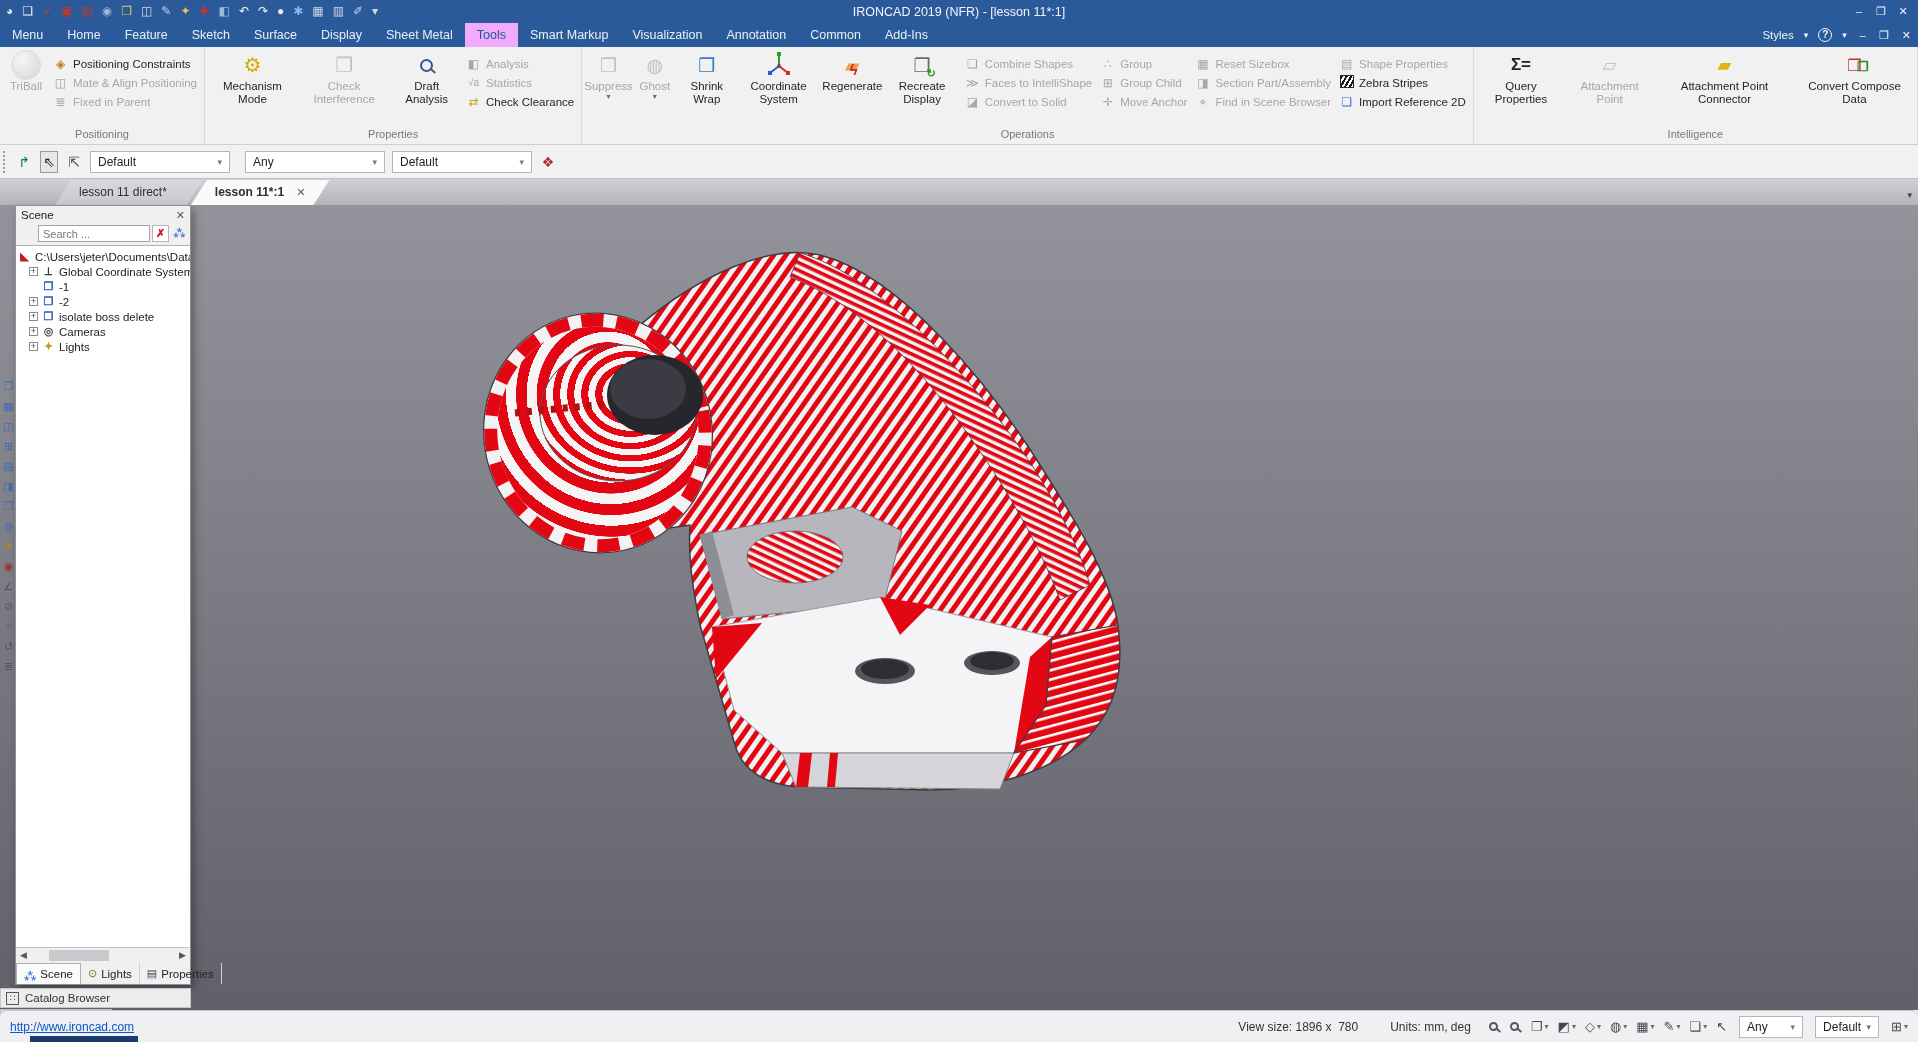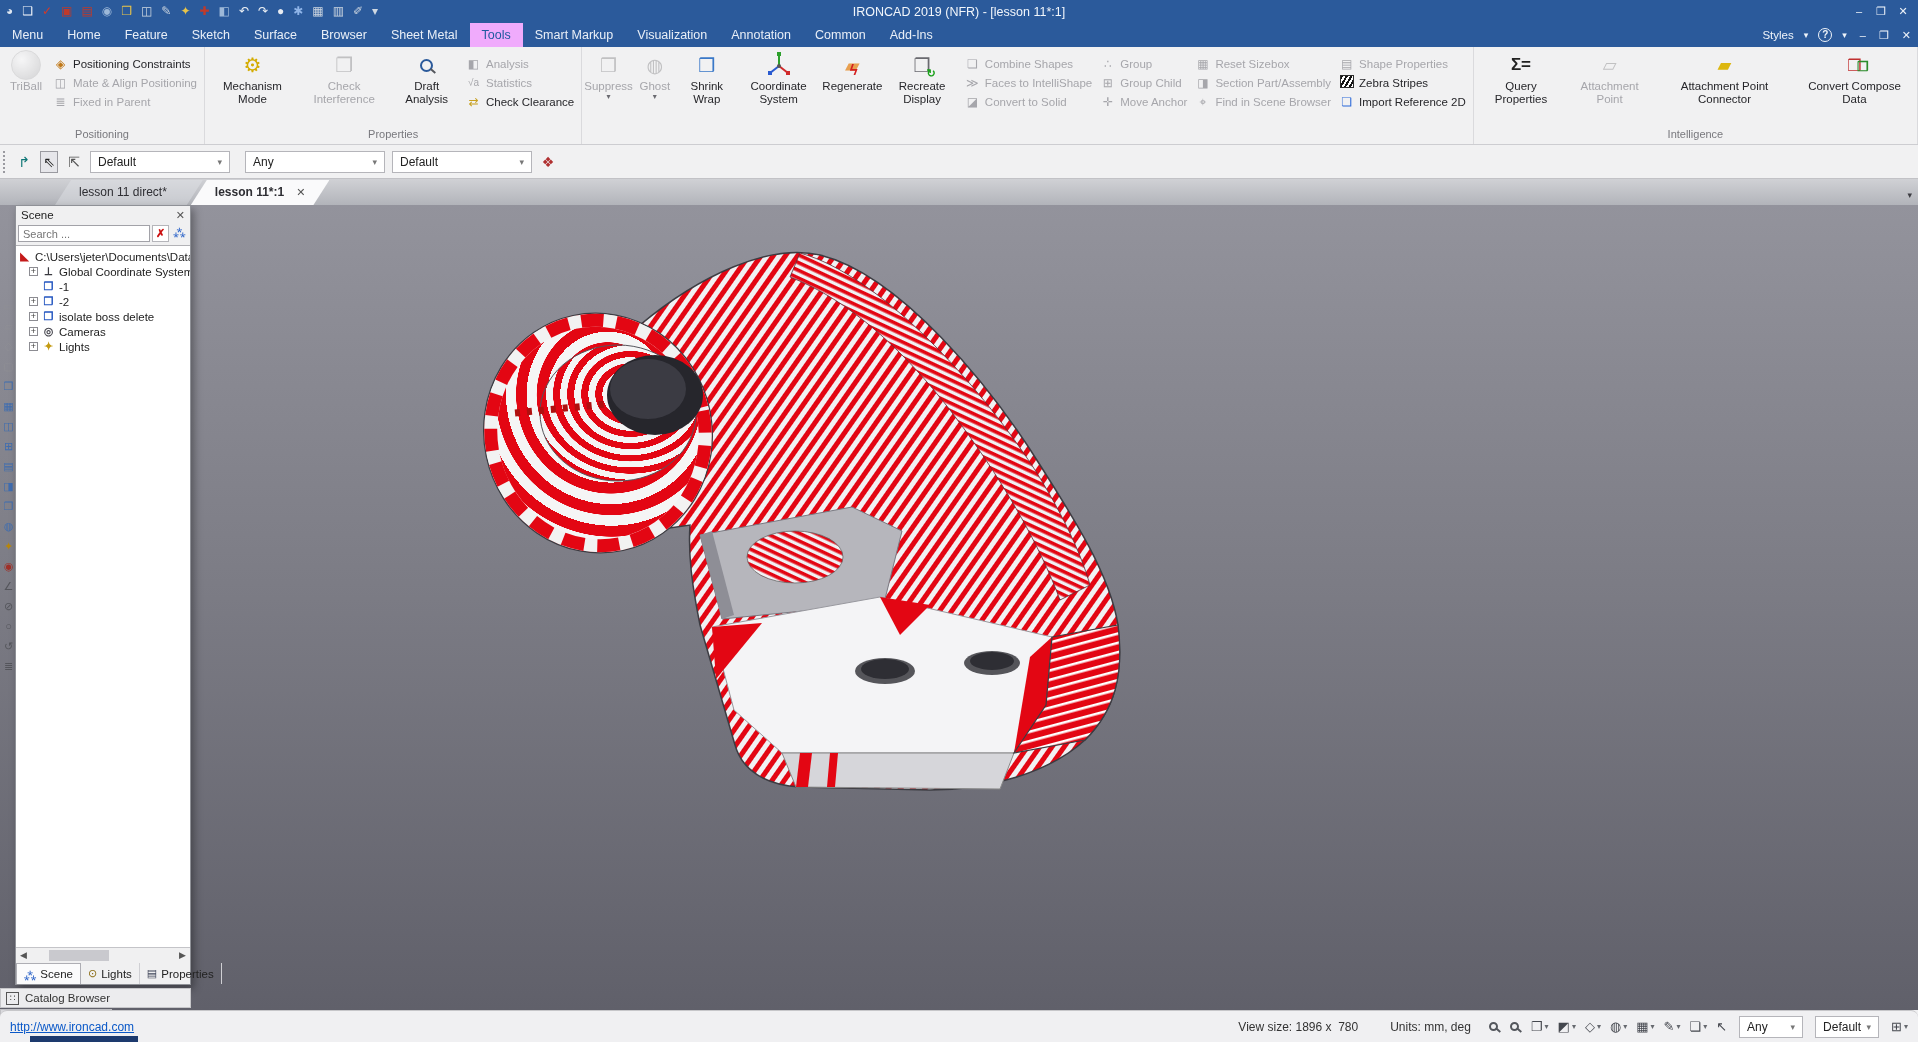--- a/index.html
+++ b/index.html
@@ -59,21 +59,21 @@
   .vp3d{position:absolute;inset:0;width:100%;height:100%;}
   
   .lstrip{position:absolute;left:0;top:95px;width:17px;display:flex;flex-direction:column;gap:8px;align-items:center;}
   .lstrip .li{font-size:11px;line-height:12px;}
   
   .scenepanel{position:absolute;left:15px;top:0;width:176px;height:780px;background:#f0f0f1;
     border:1px solid #8f9197;box-shadow:3px 4px 8px rgba(0,0,0,.35);display:flex;flex-direction:column;font-size:11.5px;color:#222;}
   .sp-head{height:18px;display:flex;align-items:center;padding:0 5px;}
   .sp-head .t{flex:1;}
   .sp-search{height:21px;display:flex;align-items:center;gap:2px;padding:0 2px 2px 2px;}
-  .sp-search input{flex:1;height:17px;border:1px solid #a2a2a8;font-size:11px;padding:0 4px;font-family:"Liberation Sans",sans-serif;min-width:0;}
+  .sp-search input{flex:1;height:17px;border:1px solid #a2a2a8;font-size:11px;padding:0 4px;font-family:"Liberation Sans",sans-serif;min-width:0;margin-left:20px;}
   .sp-search .sbtn{width:17px;height:17px;border:1px solid #b5b5ba;background:#fff;text-align:center;line-height:15px;font-size:11px;}
   .tree{flex:1;background:#fff;border-top:1px solid #b2b2b6;overflow:hidden;padding-top:3px;}
   .trow{display:flex;align-items:center;gap:4px;height:15px;white-space:nowrap;font-size:11.5px;}
   .twisty{width:9px;height:9px;border:1px solid #8c8c92;background:#fff;flex:none;font-size:9px;line-height:7px;text-align:center;color:#444;}
   .twisty::before{content:"+";}
   .ticon{font-size:11px;flex:none;width:13px;text-align:center;font-weight:bold;}
   .tlabel{overflow:hidden;}
   .sp-hscroll{height:15px;background:#f0f0f1;border-top:1px solid #c4c4c8;display:flex;align-items:center;font-size:9px;color:#555;}
   .sp-hscroll .ar{width:15px;text-align:center;}
   .sp-hscroll .track{flex:1;height:11px;position:relative;}
@@ -136,21 +136,21 @@
 </div>
 
 <div class="tabrow">
   <div style="display:flex">
 
   <div class="mtab">Menu</div>
       <div class="mtab">Home</div>
       <div class="mtab">Feature</div>
       <div class="mtab">Sketch</div>
       <div class="mtab">Surface</div>
-      <div class="mtab">Browser</div>
+      <div class="mtab">Display</div>
       <div class="mtab">Sheet Metal</div>
       <div class="mtab active">Tools</div>
       <div class="mtab">Smart Markup</div>
       <div class="mtab">Visualization</div>
       <div class="mtab">Annotation</div>
       <div class="mtab">Common</div>
       <div class="mtab">Add-Ins</div>
     </div>
   <div class="tabrow-right">
     <span>Styles</span>
@@ -332,20 +332,21 @@
         <div class="rr">
           <span class="ri"><span class="zebra-ic"></span></span>
           <span>Zebra Stripes</span>
           </div>
         <div class="rr">
           <span class="ri" style="color:#2f6bd8">❏</span>
           <span>Import Reference 2D</span>
           </div>
       </div>
     </div>
+    <div class="rgl">Operations</div>
   </div>
 
   <div class="rgroup">
     <div class="rgc">
       <div class="bb" style="min-width:56px">
         <span class="bi">
             <span class="sigma">Σ=</span>
           </span>
         <span class="bl">Query Properties</span>
       </div>

